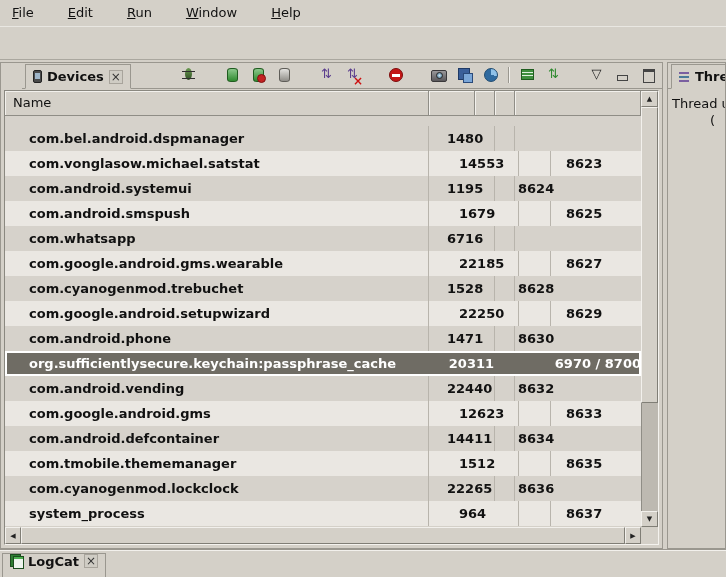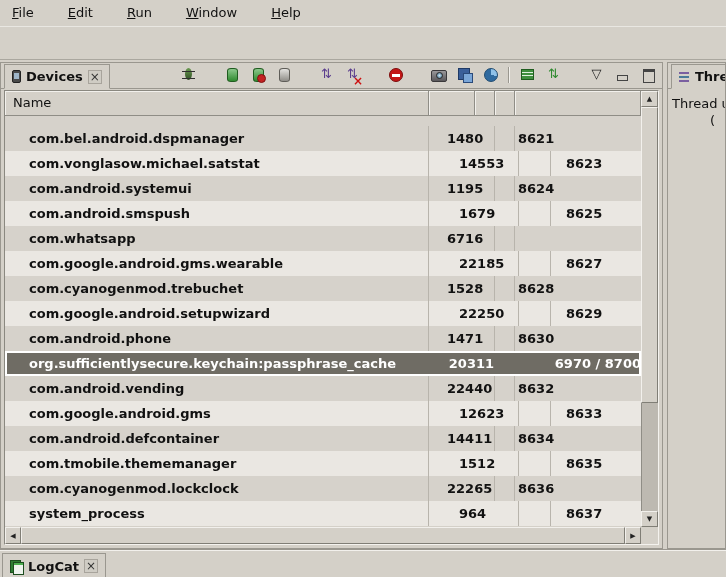--- a/index.html
+++ b/index.html
@@ -16,21 +16,21 @@
   
   .menubar { height:26px; display:flex; align-items:center; padding:0 4px; gap:18px; }
   .menu-item { padding:3px 8px 4px; cursor:default; }
   .menu-item::first-letter { text-decoration:underline; }
 
   
   .toolbar-strip { height:34px; border-bottom:1px solid #aaa79f; box-shadow:inset 0 1px 0 #e9e7e2; }
 
   
   .main { position:absolute; top:62px; left:0; right:0; bottom:28px; display:flex; }
-  .left-panel  { width:663px; position:relative; border:1px solid #9a978f; background:#d4d0c8; }
+  .left-panel  { width:663px; position:relative; border:1px solid #9a978f; background:#d4d0c8;padding-left:21px; }
   .sash { width:4px; }
   .right-panel { flex:1; position:relative; border:1px solid #9a978f; background:#d4d0c8; overflow:hidden; }
 
   
   .tabbar { height:26px; display:flex; align-items:flex-end; border-bottom:1px solid #9a978f; }
   .ctab {
     display:flex; align-items:center; gap:5px; height:25px; padding:0 7px;
     margin-left:3px; margin-bottom:-1px; position:relative; z-index:1;
     background:#d4d0c8; border:1px solid #9a978f; border-bottom:1px solid #d4d0c8;
     font-weight:bold; white-space:nowrap;
@@ -141,21 +141,21 @@
   .corner { position:absolute; right:0; bottom:0; width:17px; height:17px; background:#d4d0c8; }
 
   
   .threads-msg { padding:6px 2px 0 4px; }
   .tmline { line-height:17px; white-space:nowrap; }
   .tmline-1 { text-align:right; padding-right:8px; }
 
   
   .bottom-bar { position:absolute; left:0; right:0; bottom:0; height:28px; background:#d4d0c8;
     border-top:1px solid #9a978f; box-shadow:inset 0 1px 0 #f2f0ec; }
-  .btab { display:inline-flex; align-items:center; gap:5px; height:25px; margin:3px 0 0 2px; padding:0 7px;
+  .btab { display:inline-flex; gap:5px; height:25px; margin:3px 0 0 2px; padding:0 7px;
     border:1px solid #9a978f; border-bottom:none; background:#d4d0c8; font-weight:bold; white-space:nowrap; }
 </style>
 </head>
 <body>
 
 <div class="menubar">
     <div class="menu-item">File</div>
     <div class="menu-item">Edit</div>
     <div class="menu-item">Run</div>
     <div class="menu-item">Window</div>
@@ -207,21 +207,20 @@
           <div class="hcell w-e2"></div>
           <div class="hcell w-port"></div>
         </div>
         <div class="tspacer"></div>
         <div>
   <div class="trow">
     <div class="c-name">com.bel.android.dspmanager</div>
     <div class="c-pid">1480</div>
     <div class="c-e1"></div>
     <div class="c-e2"></div>
-    <div class="c-port">8621</div>
   </div>
 
   <div class="trow alt">
     <div class="c-name">com.vonglasow.michael.satstat</div>
     <div class="c-pid">14553</div>
     <div class="c-e1"></div>
     <div class="c-e2"></div>
     <div class="c-port">8623</div>
   </div>
 

